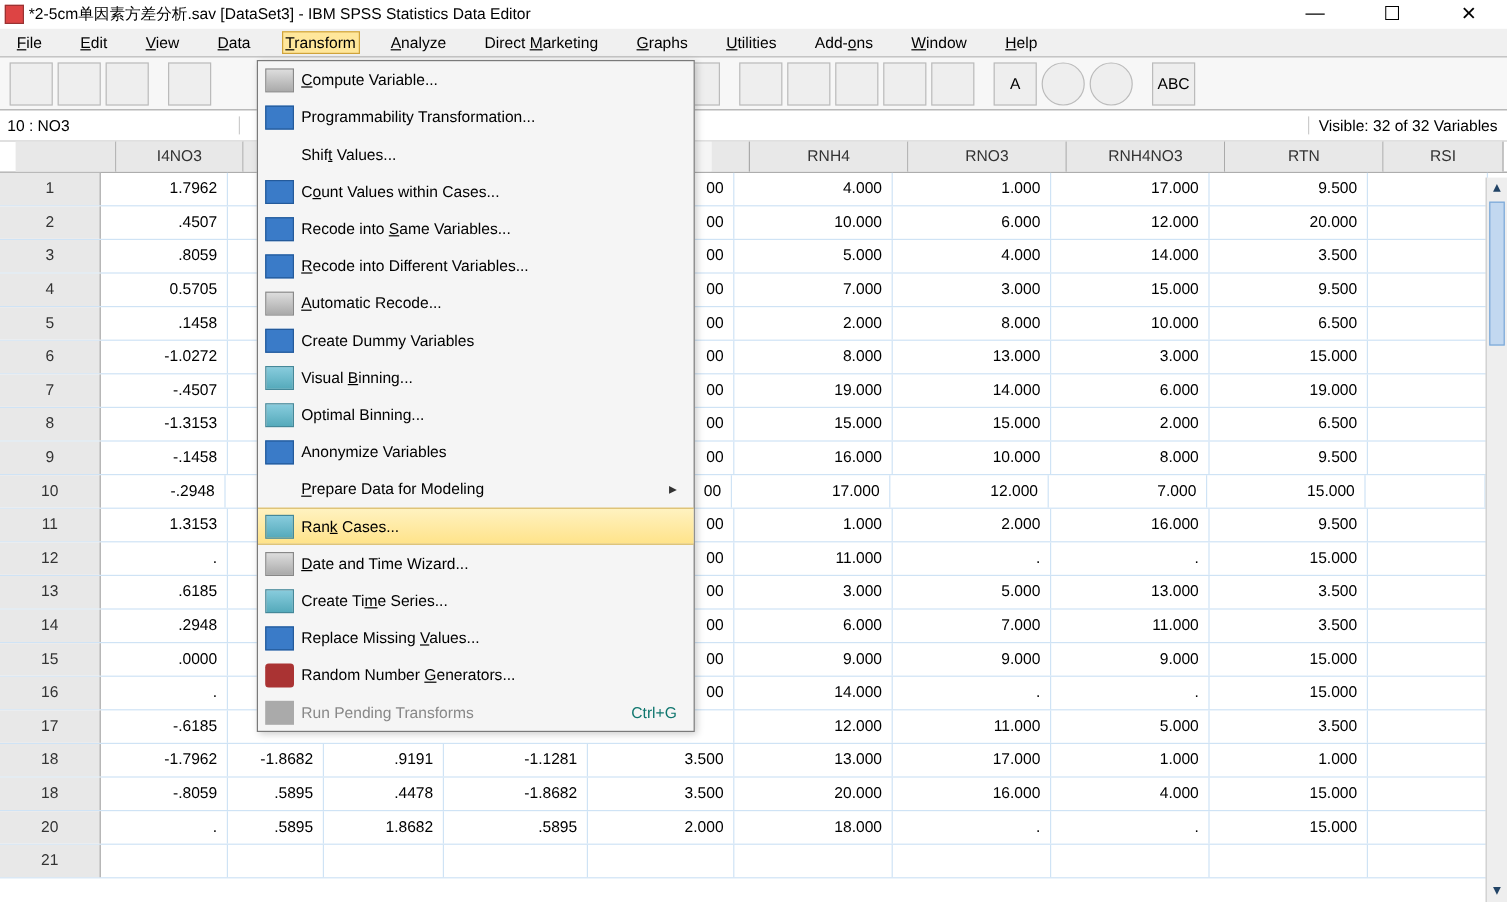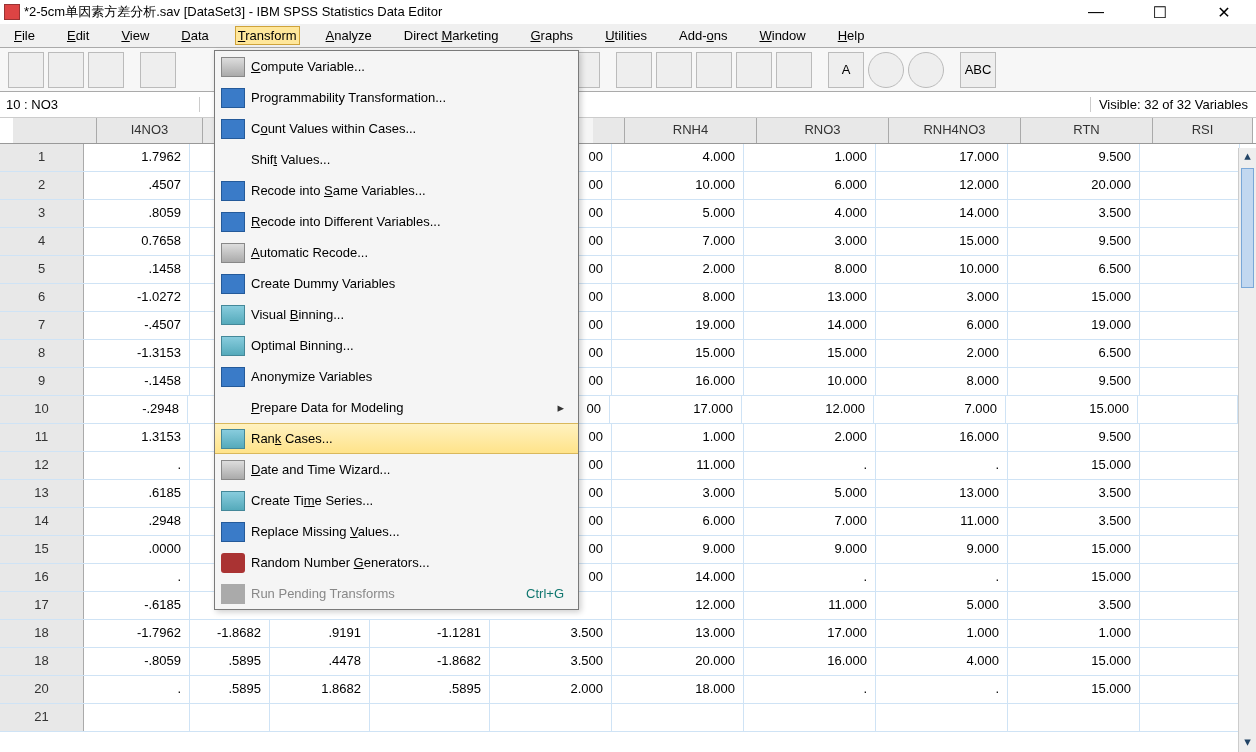--- a/index.html
+++ b/index.html
@@ -174,21 +174,21 @@
         <div style="width: 354px;"></div>
         <div class="cell" style="width: 32px;">00</div>
         <div class="cell" style="width: 132px;">5.000</div>
         <div class="cell" style="width: 132px;">4.000</div>
         <div class="cell" style="width: 132px;">14.000</div>
         <div class="cell" style="width: 132px;">3.500</div>
         <div class="cell" style="width: 100px;"></div>
       </div>
       <div class="gridrow">
         <div class="rowhead">4</div>
-        <div class="cell" style="width: 106px;">0.7658</div>
+        <div class="cell" style="width: 106px;">0.5705</div>
         <div class="cell" style="width: 36px; border-right: none;"></div>
         <div style="width: 354px;"></div>
         <div class="cell" style="width: 32px;">00</div>
         <div class="cell" style="width: 132px;">7.000</div>
         <div class="cell" style="width: 132px;">3.000</div>
         <div class="cell" style="width: 132px;">15.000</div>
         <div class="cell" style="width: 132px;">9.500</div>
         <div class="cell" style="width: 100px;"></div>
       </div>
       <div class="gridrow">
@@ -411,26 +411,26 @@
 <div class="dropdown">
   <div class="ditem">
       <span class="dicon calc"></span>
       <span class="dlabel"><u>C</u>ompute Variable...</span>
     </div>
   <div class="ditem">
       <span class="dicon box"></span>
       <span class="dlabel">Programmability Transformation...</span>
     </div>
   <div class="ditem">
-      <span class="dicon box"></span>
-      <span class="dlabel">C<u>o</u>unt Values within Cases...</span>
-    </div>
-  <div class="ditem">
       <span class="dicon"></span>
       <span class="dlabel">Shif<u>t</u> Values...</span>
+    </div>
+  <div class="ditem">
+      <span class="dicon box"></span>
+      <span class="dlabel">C<u>o</u>unt Values within Cases...</span>
     </div>
   <div class="ditem">
       <span class="dicon box"></span>
       <span class="dlabel">Recode into <u>S</u>ame Variables...</span>
     </div>
   <div class="ditem">
       <span class="dicon box"></span>
       <span class="dlabel"><u>R</u>ecode into Different Variables...</span>
     </div>
   <div class="ditem">

